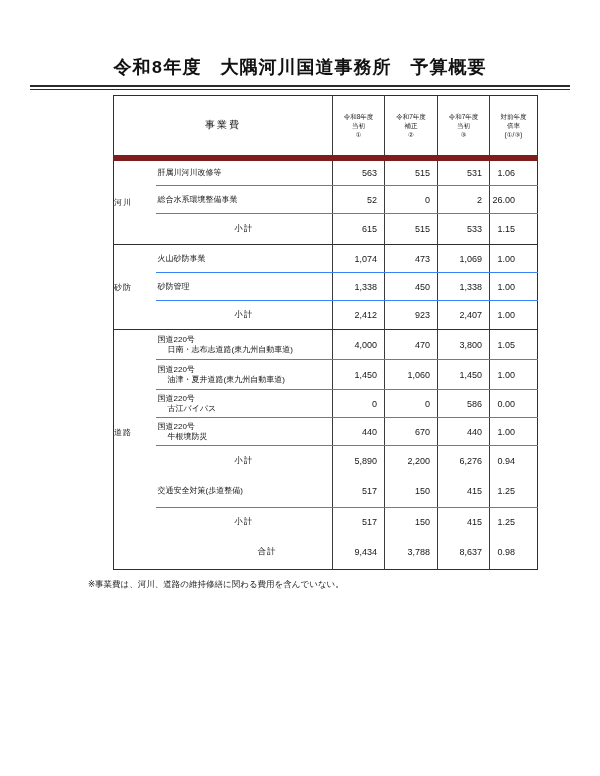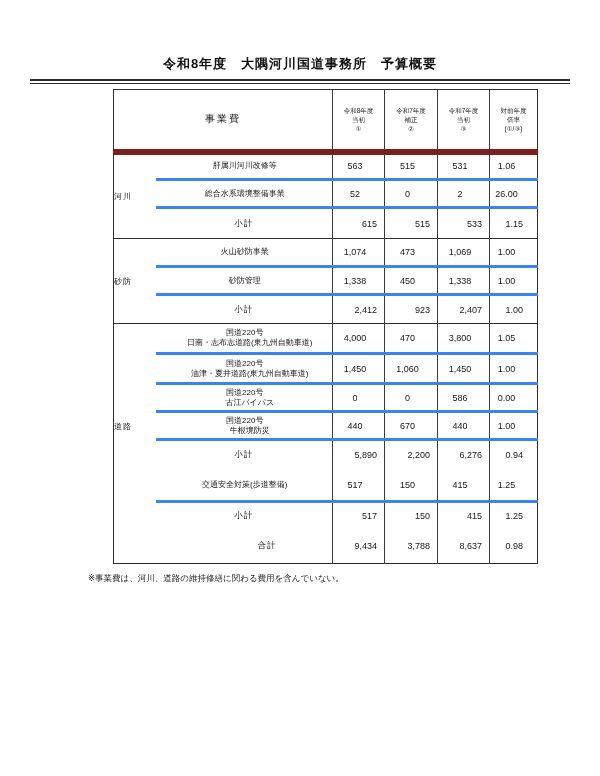--- a/index.html
+++ b/index.html
@@ -8,24 +8,25 @@
     background:#ffffff;
     font-family:"Liberation Sans","DejaVu Sans",sans-serif;
     color:#1a1a1a;
     overflow:hidden;
   }
   .page{width:600px;height:776px;position:relative;}
 
   .doc-title{
     margin-top:55px;
     text-align:center;
-    font-size:13px;
+    font-size:18px;
     font-weight:bold;
     letter-spacing:1px;
     color:#111;
+    font-family:Liberation Mono, monospace;
   }
   .title-rule{
     width:540px;
     margin:6px auto 0 auto;
     height:2px;
     border-top:2px solid #2b2b2b;
     border-bottom:1px solid #2b2b2b;
   }
   .table-title{
     margin-top:64px;
@@ -68,25 +69,25 @@
   td{padding:0;vertical-align:middle;font-size:8px;color:#161616;}
   td.c-cat{text-align:left;letter-spacing:1px;font-size:8px;}
   td.c-name{padding-left:2px;line-height:10px;}
   td.c-name .nm-l2{padding-left:10px;}
   td.c-num{
     border-left:1px solid #3a3a3a;
     text-align:right;
     padding-right:7px;
     font-size:9px;
   }
-  td.c-ratio{padding-right:14px;}
+  td.c-ratio{padding-right:22px;}
   td.c-sub{text-align:center;font-size:8.5px;letter-spacing:1px;}
   td.c-total{text-align:center;padding-left:88px;font-size:8.5px;letter-spacing:1px;}
 
-  tr.bsep td.c-name, tr.bsep td.c-num{border-bottom:3px solid #3b82f6;text-align:center;}
+  tr.bsep td.c-name, tr.bsep td.c-num{border-bottom:1px solid #3b82f6;}
 
   tr.h28{height:28px;}
   tr.h29{height:29px;}
   tr.h30{height:30px;}
   tr.h31{height:31px;}
   tr.h32{height:32px;}
   tr.h34{height:34px;}
 
   .footnote{
     margin-left:88px;

